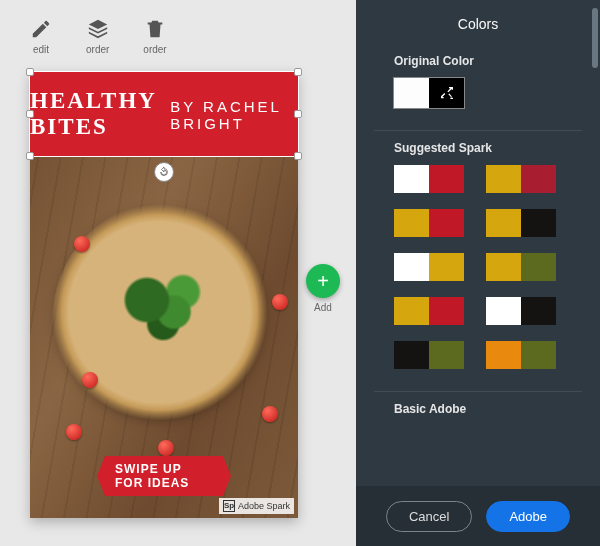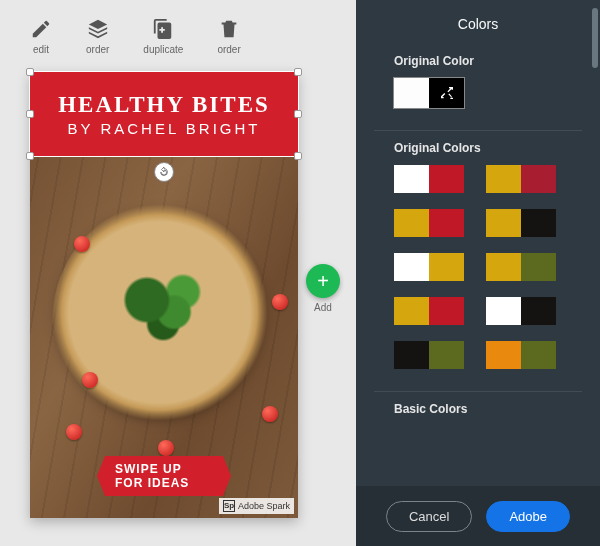--- a/index.html
+++ b/index.html
@@ -46,21 +46,21 @@
                 radial-gradient(circle at 70% 30%, #4b9a38 0 18%, transparent 22%);
   }
   .tomato { position: absolute; width: 16px; height: 16px; border-radius: 50%; background: radial-gradient(circle at 35% 30%, #ff6a5a, #c01818); box-shadow: 0 1px 2px rgba(0,0,0,0.4);}
   .t1 { left: 44px; top: 164px; } .t2 { left: 52px; top: 300px; } .t3 { left: 36px; top: 352px; }
   .t4 { left: 128px; top: 368px;} .t5 { left: 232px; top: 334px;} .t6 { left: 242px; top: 222px;}
 
   
   .banner {
     position: absolute; left: 0; top: 0; width: 268px; height: 84px;
     background: #d1202b;
-    display: flex; flex-direction: column; align-items: center; justify-content: center;
+    display: flex; align-items: center; justify-content: center;
   }
   .title { font-family: Georgia, 'Times New Roman', serif; font-weight: 700; letter-spacing: 2px; color: #fff; font-size: 23px; }
   .sub { font-family: Arial; font-weight: 400; letter-spacing: 3px; color: #fff; font-size: 15px; margin-top: 2px; }
   .sel-box { position: absolute; left: -1px; top: -1px; width: 270px; height: 86px; border: 1px solid #fff; pointer-events: none; }
   .handle { position: absolute; width: 8px; height: 8px; background: #fff; border: 1px solid #999; border-radius: 2px; }
   .h-tl{left:-4px;top:-4px}.h-tr{right:-4px;top:-4px}.h-bl{left:-4px;bottom:-4px}.h-br{right:-4px;bottom:-4px}
   .h-ml{left:-4px;top:calc(50% - 4px)}.h-mr{right:-4px;top:calc(50% - 4px)}
   .rot { position:absolute; left:calc(50% - 10px); top:90px; width:20px;height:20px;border-radius:50%;background:#fff;border:1px solid #888;display:flex;align-items:center;justify-content:center;}
   .rot svg{width:12px;height:12px;stroke:#555;fill:none;}
 
@@ -122,26 +122,20 @@
       <svg viewBox="0 0 24 24">
           <path d="M3 17.25V21h3.75l11-11-3.75-3.75-11 11zM20.7 7.04a1 1 0 0 0 0-1.41l-2.34-2.34a1 1 0 0 0-1.41 0l-1.83 1.83 3.75 3.75 1.83-1.83z"></path>
         </svg>
       <span>edit</span>
     </div>
     <div class="tool">
       <svg viewBox="0 0 24 24">
           <path d="M12 2 2 7l10 5 10-5-10-5zm0 13L2 10v2l10 5 10-5v-2l-10 5zm0 5L2 15v2l10 5 10-5v-2l-10 5z"></path>
         </svg>
       <span>order</span>
-    </div>
-    <div class="tool">
-      <svg viewBox="0 0 24 24">
-          <path d="M16 1H4a2 2 0 0 0-2 2v14h2V3h12V1zm3 4H8a2 2 0 0 0-2 2v14a2 2 0 0 0 2 2h11a2 2 0 0 0 2-2V7a2 2 0 0 0-2-2zm-5 9h-2v2h-2v-2H8v-2h2v-2h2v2h2v2z"></path>
-        </svg>
-      <span>duplicate</span>
     </div>
     <div class="tool">
       <svg viewBox="0 0 24 24">
           <path d="M6 7h12l-1 14H7L6 7zm3-4h6l1 2h4v2H4V5h4l1-2z"></path>
         </svg>
       <span>order</span>
     </div>
   </div>
 
   <div class="design">
@@ -199,21 +193,21 @@
         <svg viewBox="0 0 24 24">
             <path d="M17 3h4v4h-2V6l-5 5-1.4-1.4L17 5h-2V3h2zm4 14v4h-4v-2h2l-5-5 1.4-1.4L19 17v-2h2v2zM3 5h4l12 12v2h2v-4h-2v2L7 5H3v0zm0 14v-2l5-5 1.4 1.4L5 18h2v2H3v-1z"></path>
           </svg>
       </div>
     </div>
   </div>
 
   <hr class="hr">
 
   <div class="section">
-    <div class="section-label">Original Colors</div>
+    <div class="section-label">Suggested Spark</div>
     <div class="swatch-row" id="suggested-row">
         <div class="pair">
           <div style="background: rgb(255, 255, 255);"></div>
           <div style="background: rgb(192, 24, 39);"></div>
         </div>
         <div class="pair">
           <div style="background: rgb(214, 166, 15);"></div>
           <div style="background: rgb(168, 30, 48);"></div>
         </div>
         <div class="pair">
@@ -247,20 +241,20 @@
         <div class="pair">
           <div style="background: rgb(233, 138, 15);"></div>
           <div style="background: rgb(91, 106, 30);"></div>
         </div>
       </div>
   </div>
 
   <hr class="hr">
 
   <div class="section">
-    <div class="section-label">Basic Colors</div>
+    <div class="section-label">Basic Adobe</div>
   </div>
 
   <div class="footer">
     <div class="btn btn-cancel">Cancel</div>
     <div class="btn btn-done">Adobe</div>
   </div>
 </div>
 
 </body></html>

